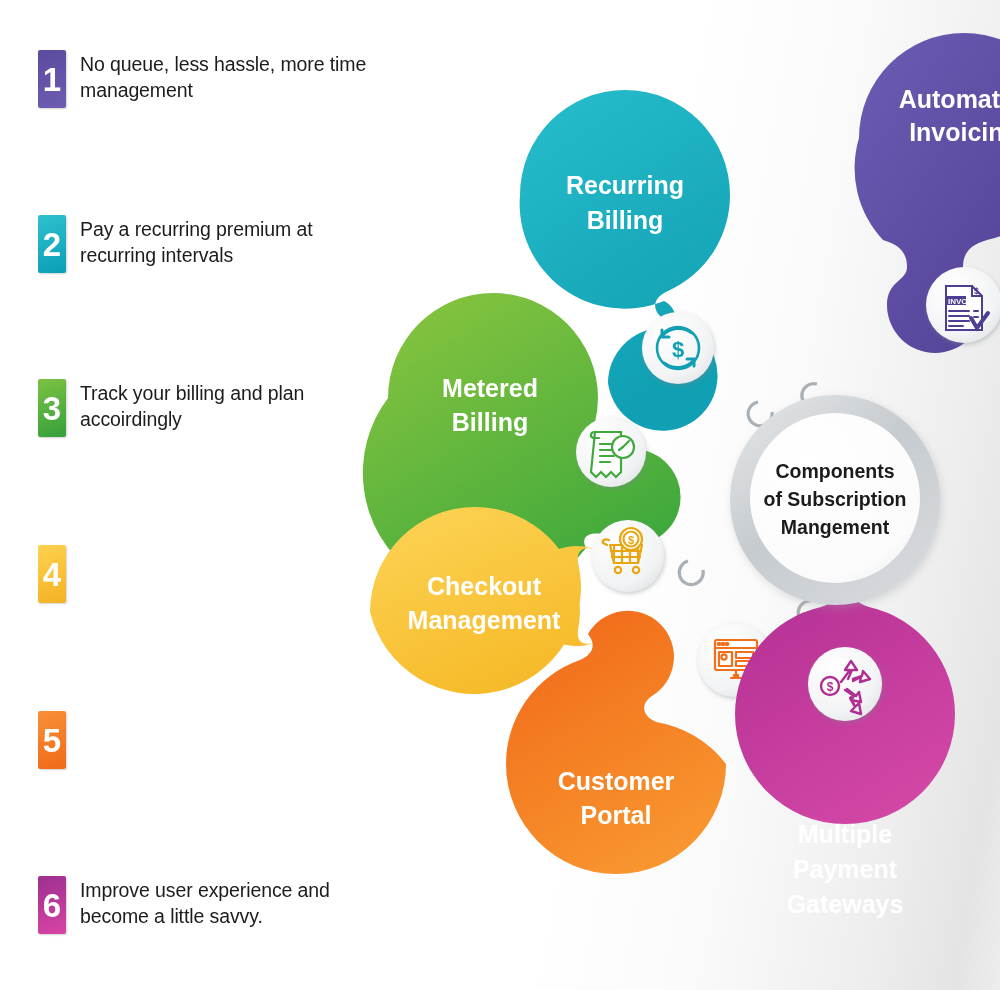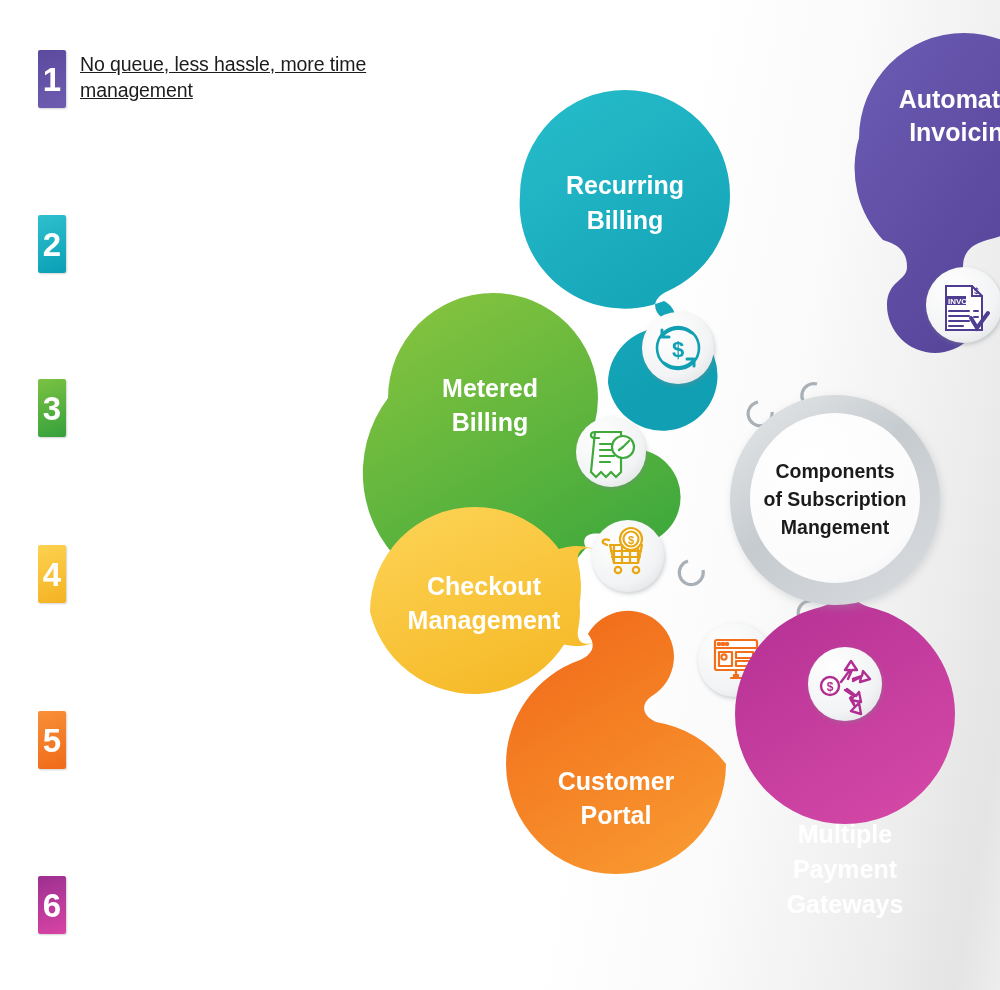--- a/index.html
+++ b/index.html
@@ -32,55 +32,57 @@
     line-height:1;
     box-shadow:1px 1px 2px rgba(0,0,0,.18);
   }
   .item-text{
     margin-left:14px;
     font-size:19.5px;
     line-height:1.33;
     color:#1c1c1c;
     padding-top:2px;
     letter-spacing:-0.1px;
-    text-decoration:underline;
   }
   
   .blob{position:absolute;}
 </style>
 </head>
 <body>
 
 <div id="canvas">
 
   <div id="list">
 
     <div class="list-item" style="top:50px;">
       <div class="badge" style="background:linear-gradient(160deg,#5b4a9e,#6e5cb0);">1</div>
       <div class="item-text">No queue, less hassle, more time management</div>
     </div>
 
     <div class="list-item" style="top:215px;">
       <div class="badge" style="background:linear-gradient(160deg,#2ec0cd,#0a9fb6);">2</div>
+      <div class="item-text">Pay a recurring premium at recurring intervals</div>
     </div>
 
     <div class="list-item" style="top:379px;">
       <div class="badge" style="background:linear-gradient(160deg,#7cc242,#34a03c);">3</div>
+      <div class="item-text">Track your billing and plan accoirdingly</div>
     </div>
 
     <div class="list-item" style="top:545px;">
       <div class="badge" style="background:linear-gradient(160deg,#fdd24f,#f4b223);">4</div>
     </div>
 
     <div class="list-item" style="top:711px;">
       <div class="badge" style="background:linear-gradient(160deg,#f89038,#f06a18);">5</div>
     </div>
 
     <div class="list-item" style="top:876px;">
       <div class="badge" style="background:linear-gradient(160deg,#9c3090,#d844a4);">6</div>
+      <div class="item-text">Improve user experience and become a little savvy.</div>
     </div>
 
   </div>
 
   <svg class="blob" style="left:340px;top:0;width:660px;height:990px;" viewBox="0 0 660 990">
     <defs>
       <linearGradient id="gPurple" x1="0" y1="0" x2="1" y2="1">
         <stop offset="0%" stop-color="#6d5cb4"></stop>
           <stop offset="100%" stop-color="#4e3d90"></stop>
       </linearGradient>

